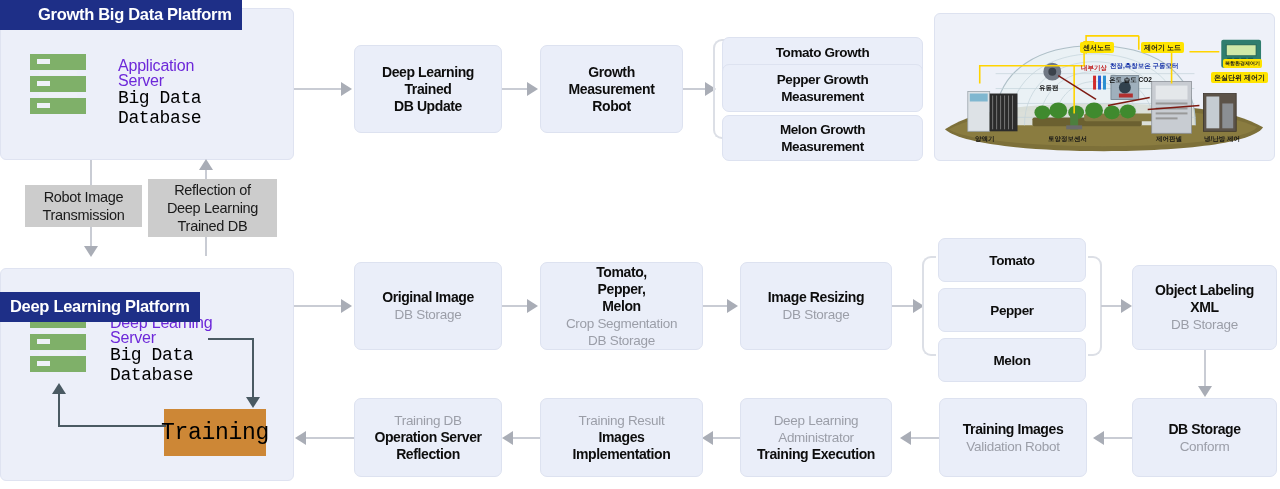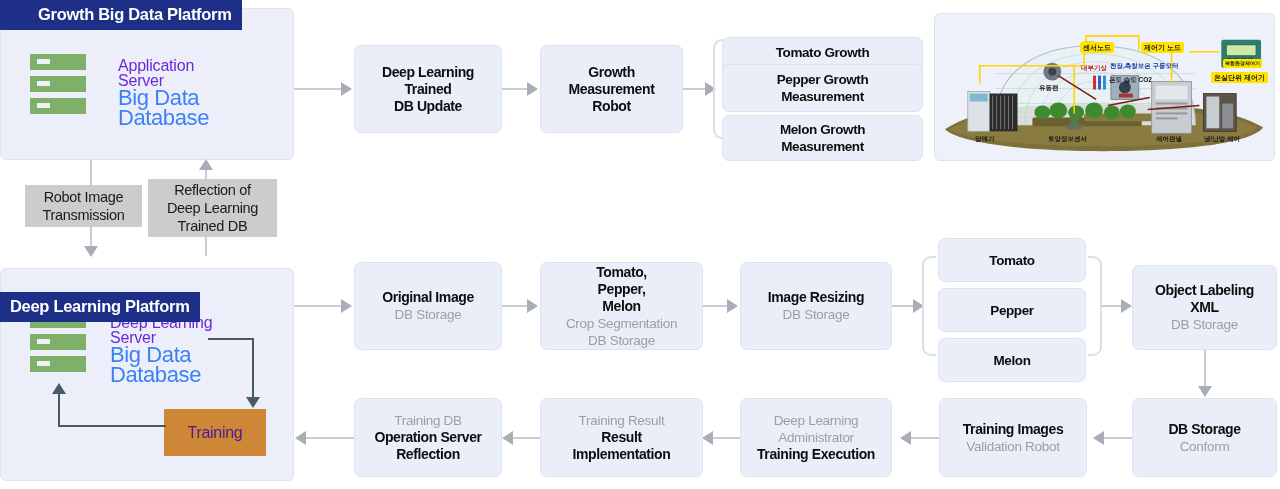--- a/index.html
+++ b/index.html
@@ -60,36 +60,38 @@
   .srv-label-top{
     position:absolute;
     color:#6d28d9;
     font-size:16px;
     line-height:15px;
     letter-spacing:-0.2px;
     white-space:pre-line;
   }
   .srv-label-main{
     position:absolute;
-    color:#3b82f6;
-    font-size:22px;
+    color:#000000;
+    font-size:18px;
     line-height:20px;
     letter-spacing:-0.4px;
     white-space:pre-line;
+    font-family:Liberation Mono, monospace;
   }
 
   
   .training-box{
     position:absolute;
     background:#cd8736;
-    color:#4c1d95;
-    font-size:16px;
+    color:#000000;
+    font-size:23px;
     display:flex;align-items:center;justify-content:center;
     letter-spacing:-0.3px;
     box-sizing:border-box;
+    font-family:Liberation Mono, monospace;
   }
   .training-label{
     position:absolute;
     color:#cd8736;
     font-size:13.5px;
     line-height:16px;
     text-align:center;
     white-space:pre-line;
     letter-spacing:-0.2px;
   }
@@ -496,21 +498,21 @@
     <span class="g">Deep Learning
 Administrator</span>
     <span class="b">Training Execution</span>
   </div>
 
   <div class="ln h" style="left:707px;top:437px;width:33px;"></div>
   <div class="arrow left" style="left:702px;top:431px;"></div>
 
   <div class="fbox" style="left:540px;top:398px;width:163px;height:79px;">
     <span class="g">Training Result</span>
-    <span class="b">Result
+    <span class="b">Images
 Implementation</span>
   </div>
 
   <div class="ln h" style="left:507px;top:437px;width:33px;"></div>
   <div class="arrow left" style="left:502px;top:431px;"></div>
 
   <div class="fbox" style="left:354px;top:398px;width:148px;height:79px;">
     <span class="g">Training DB</span>
     <span class="b">Operation Server
 Reflection</span>

